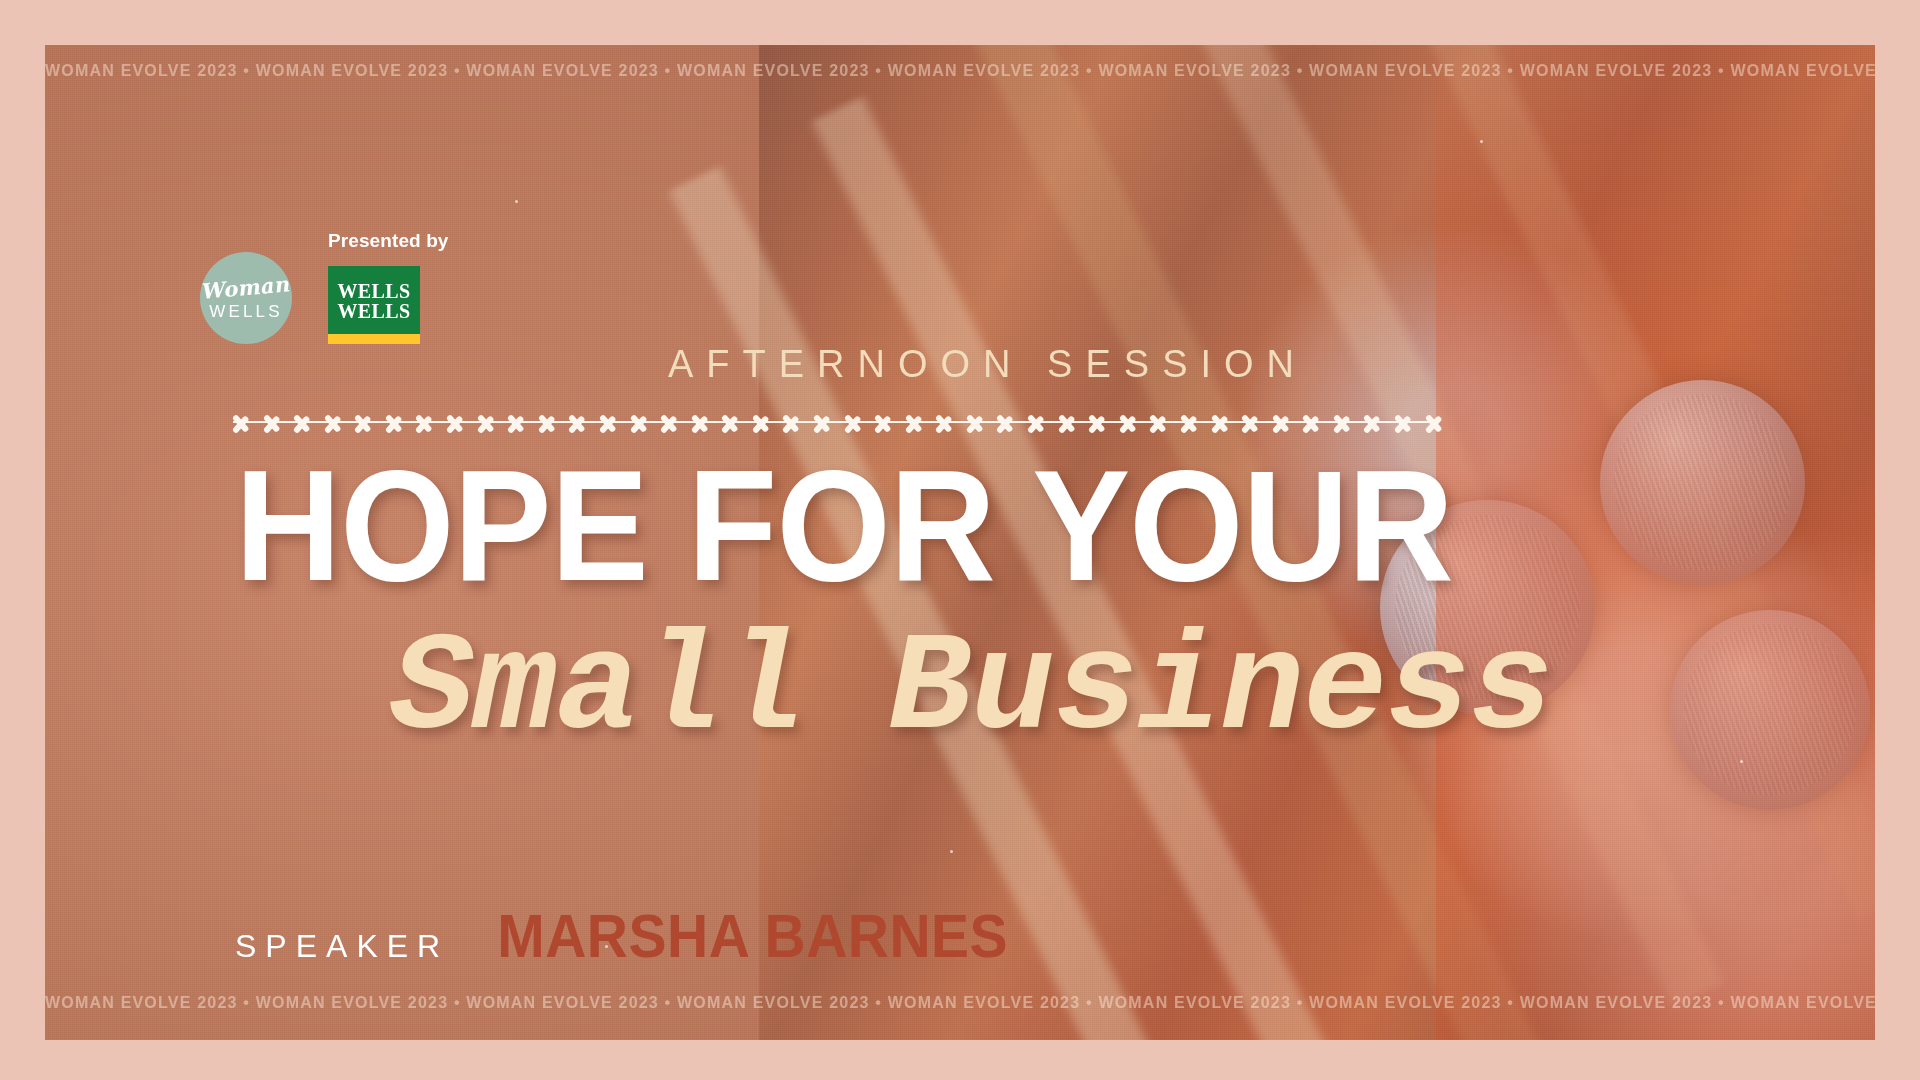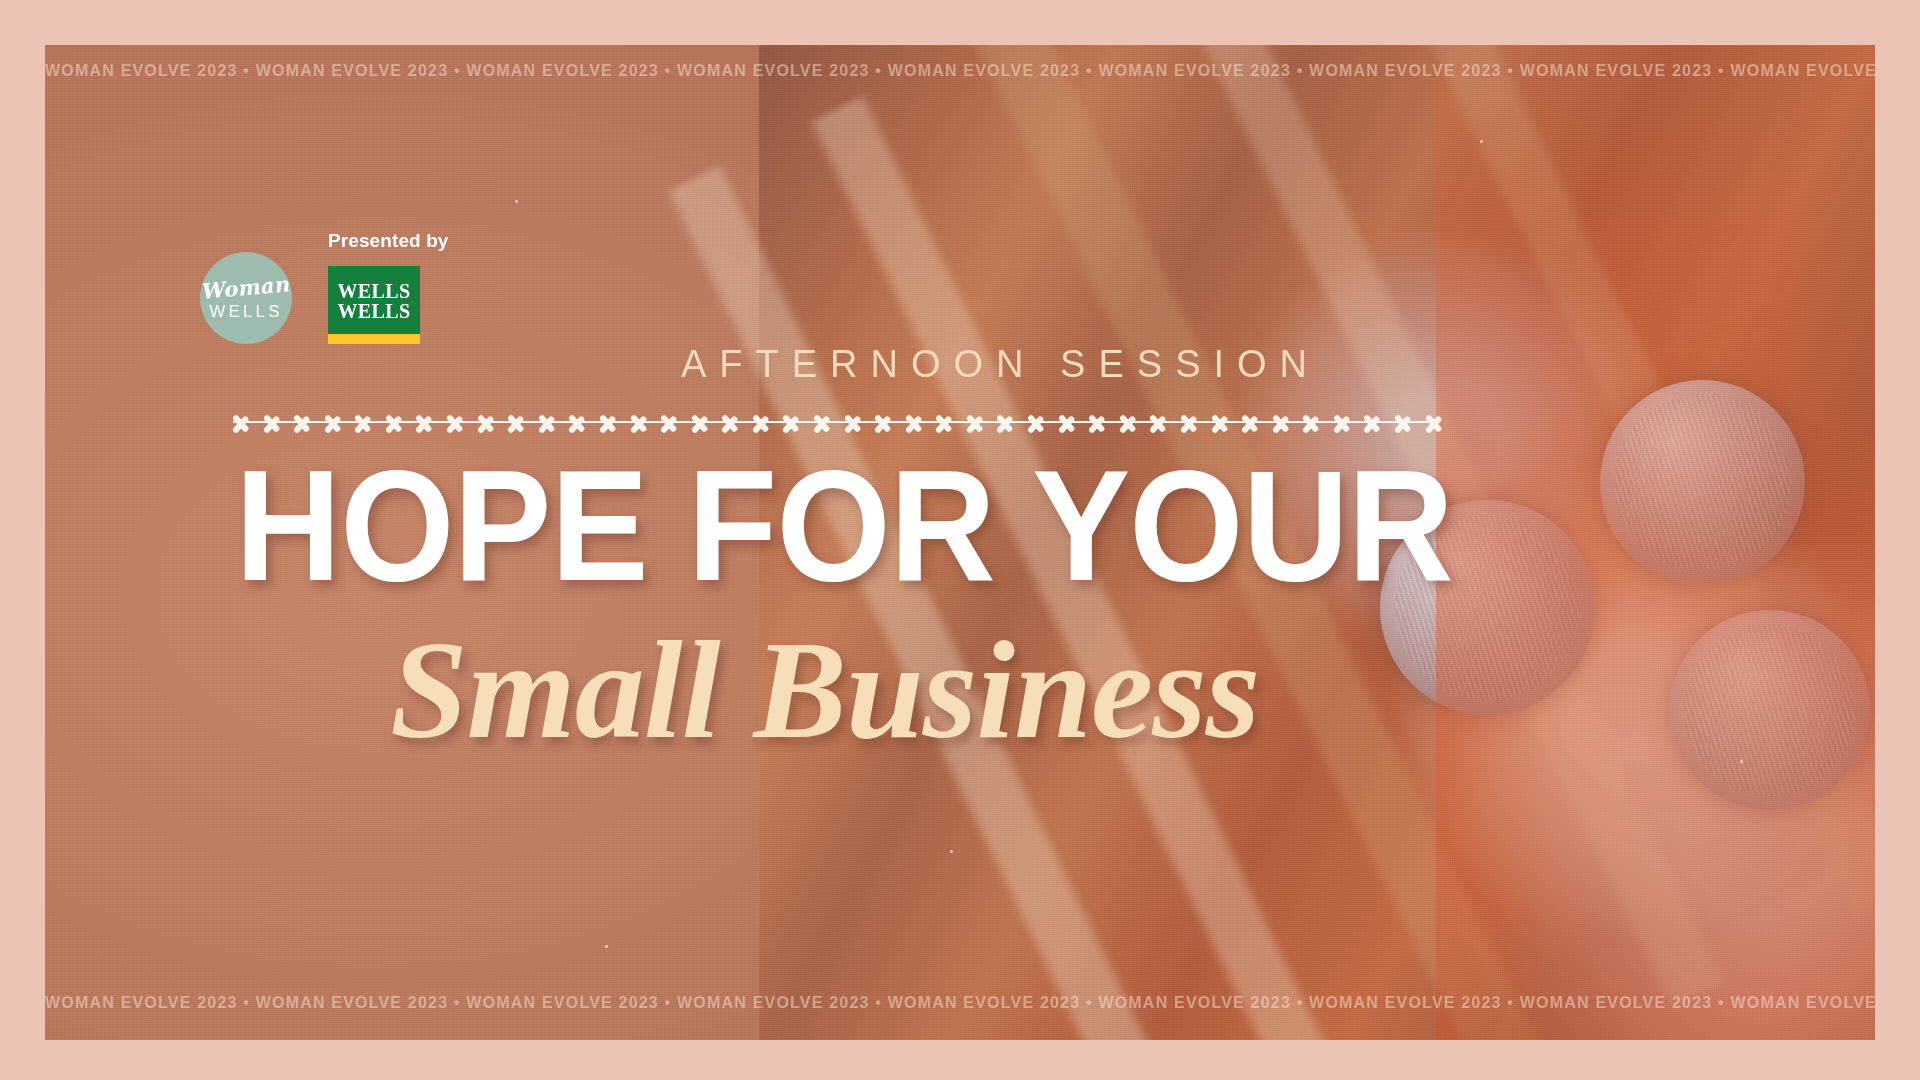--- a/index.html
+++ b/index.html
@@ -153,21 +153,21 @@
     content:""; position:absolute; left:0; right:0; bottom:0;
     height:10px; background:#ffc72c;
   }
   .wf-name {
     font-family:"Liberation Serif", serif; font-weight:700;
     font-size:20px; color:#fff; line-height:1.02; letter-spacing:.4px;
     text-align:center;
   }
 
   .session-label {
-    position:absolute; left:636px; top:298px;
+    position:absolute; left:623px; top:298px;
     font-size:38px; font-weight:400; letter-spacing:13px;
     color:#f2dcbb;
   }
 
   .divider {
     position:absolute; left:188px; top:376px; width:1200px; height:2px;
     background:#fdf6ee;
   }
   .divider-marks {
     position:absolute; left:188px; top:356px; width:1210px; height:46px;
@@ -187,21 +187,21 @@
     position:absolute; left:190px; top:408px;
     font-family:"Liberation Sans Narrow","Liberation Sans", sans-serif;
     font-size:158px; font-weight:700; color:#ffffff;
     letter-spacing:-1px; line-height:.92;
     transform:scaleX(.93); transform-origin:left center;
     text-shadow:5px 6px 11px rgba(95,45,28,.38);
     white-space:nowrap;
   }
   .script-line {
     position:absolute; left:345px; top:575px;
-    font-family:Liberation Serif, serif; font-style:italic; font-weight:700;
+    font-family:Liberation Mono, monospace; font-style:italic; font-weight:700;
     font-size:140px; color:#f6dfb8; line-height:1;
     letter-spacing:-1px;
     text-shadow:5px 7px 10px rgba(95,45,28,.34);
     white-space:nowrap;
   }
 
   .speaker-row {
     position:absolute; left:190px; top:855px;
     display:flex; align-items:baseline; gap:26px;
   }
@@ -303,16 +303,20 @@
           <div class="chev"></div>
           <div class="chev"></div>
           <div class="chev"></div>
           <div class="chev"></div>
           <div class="chev"></div>
         </div>
 
       <div class="headline">HOPE FOR YOUR</div>
       <div class="script-line">Small Business</div>
 
+      <div class="speaker-row">
+        <div class="speaker-label">SPEAKER</div>
+        <div class="speaker-name">MARSHA BARNES</div>
+      </div>
 
     </div>
   </div>
 </div>
 
 </body></html>

